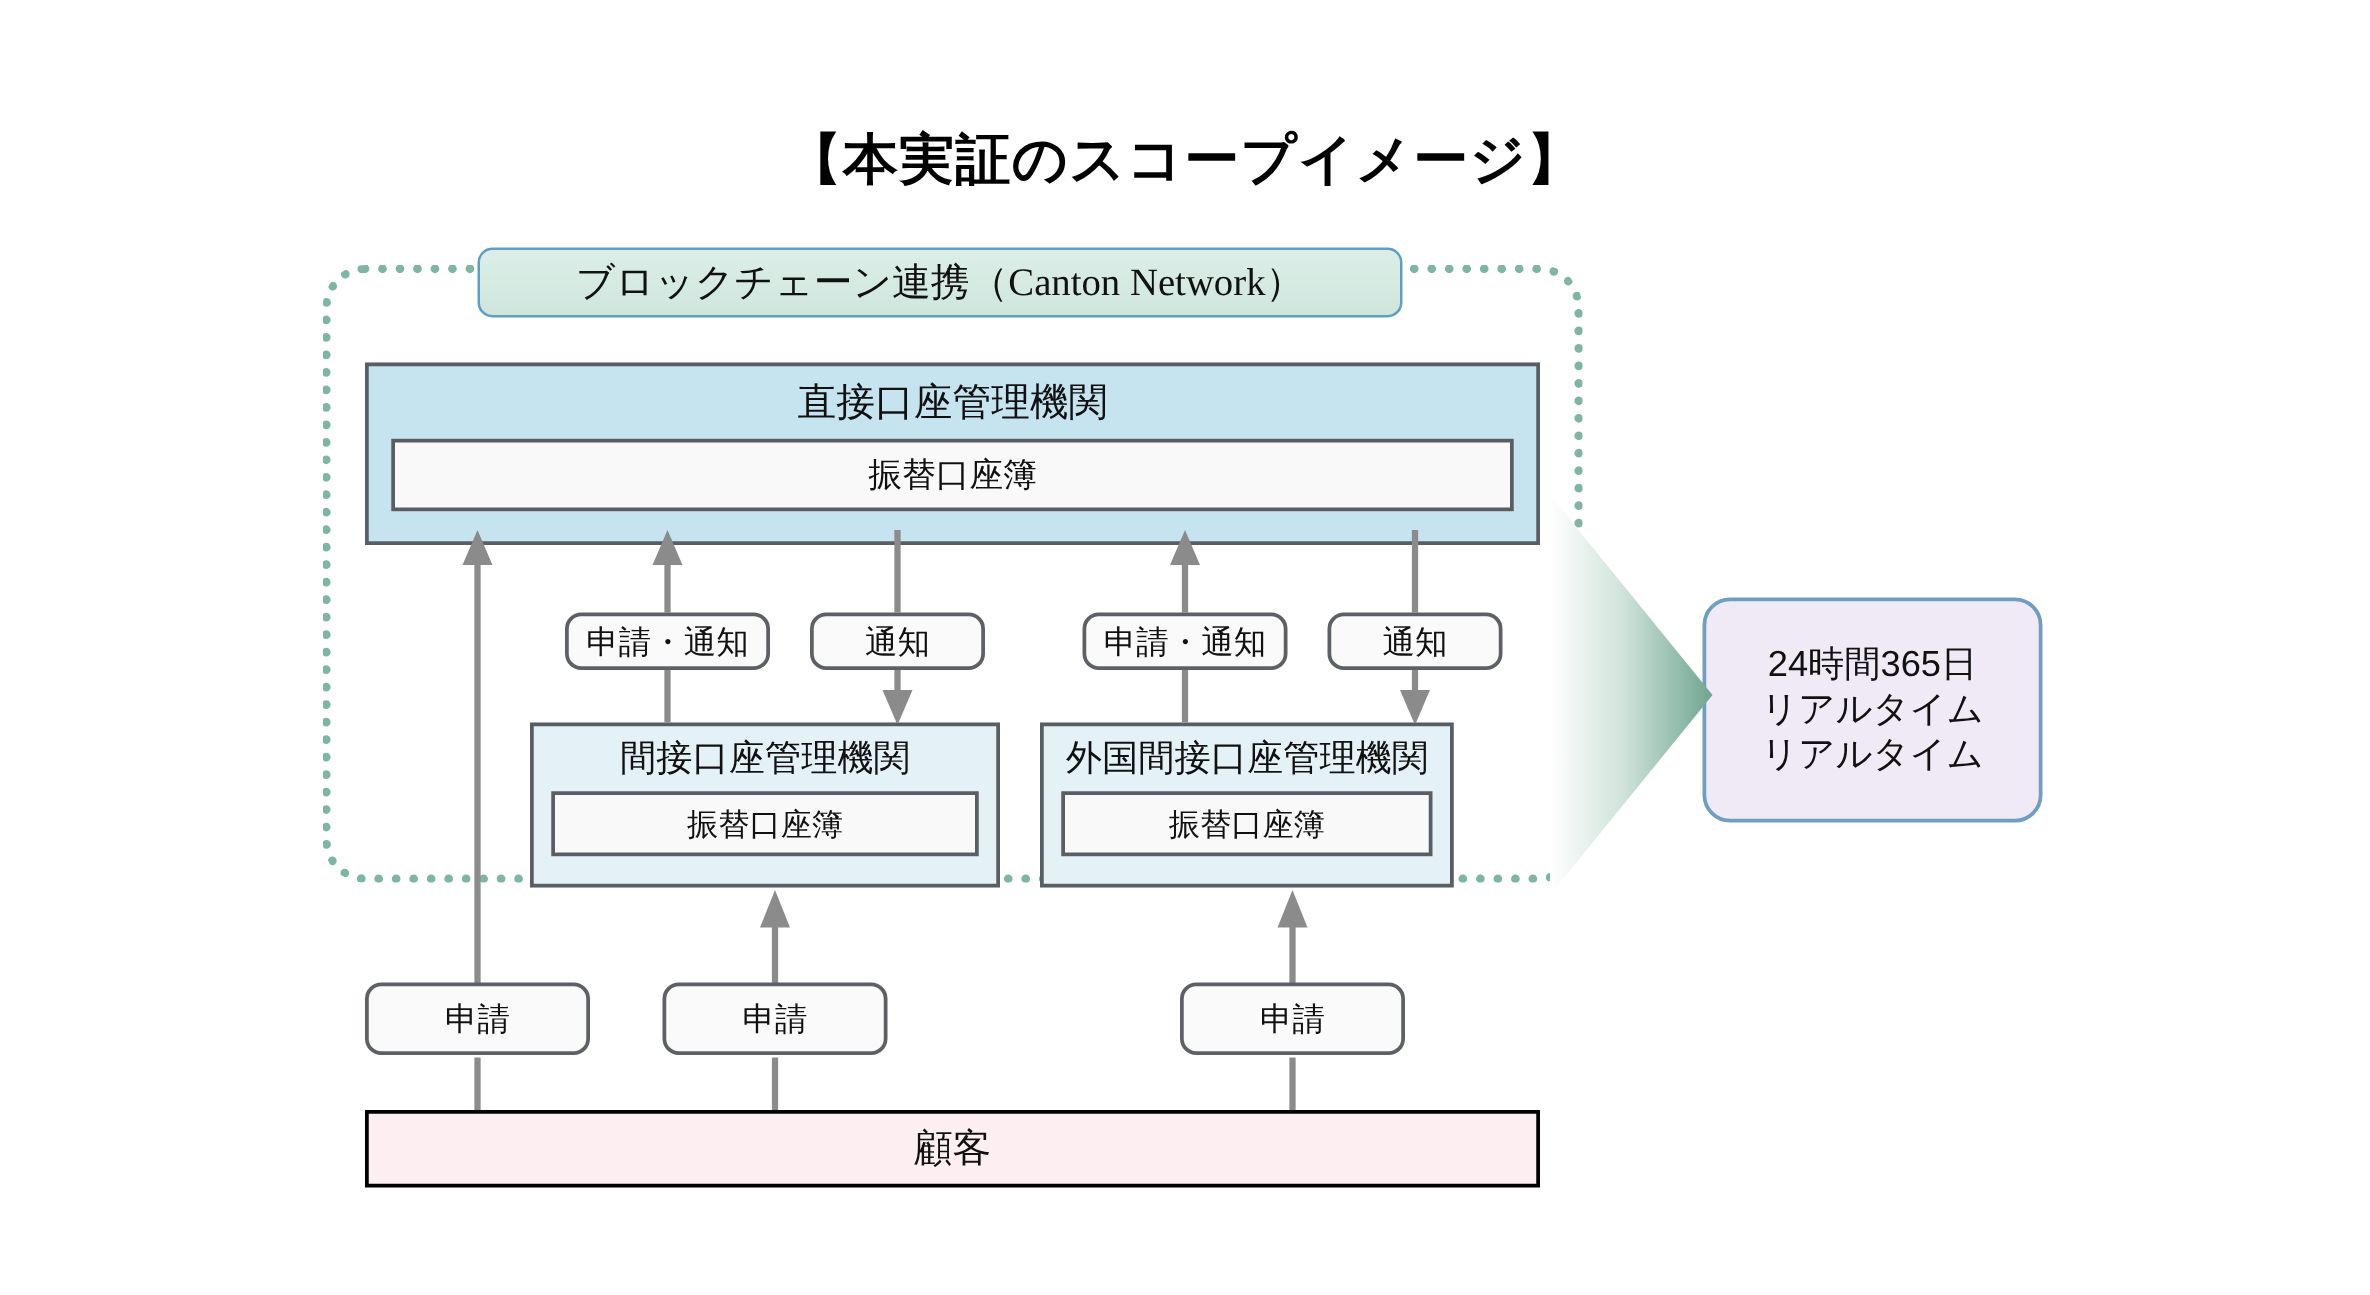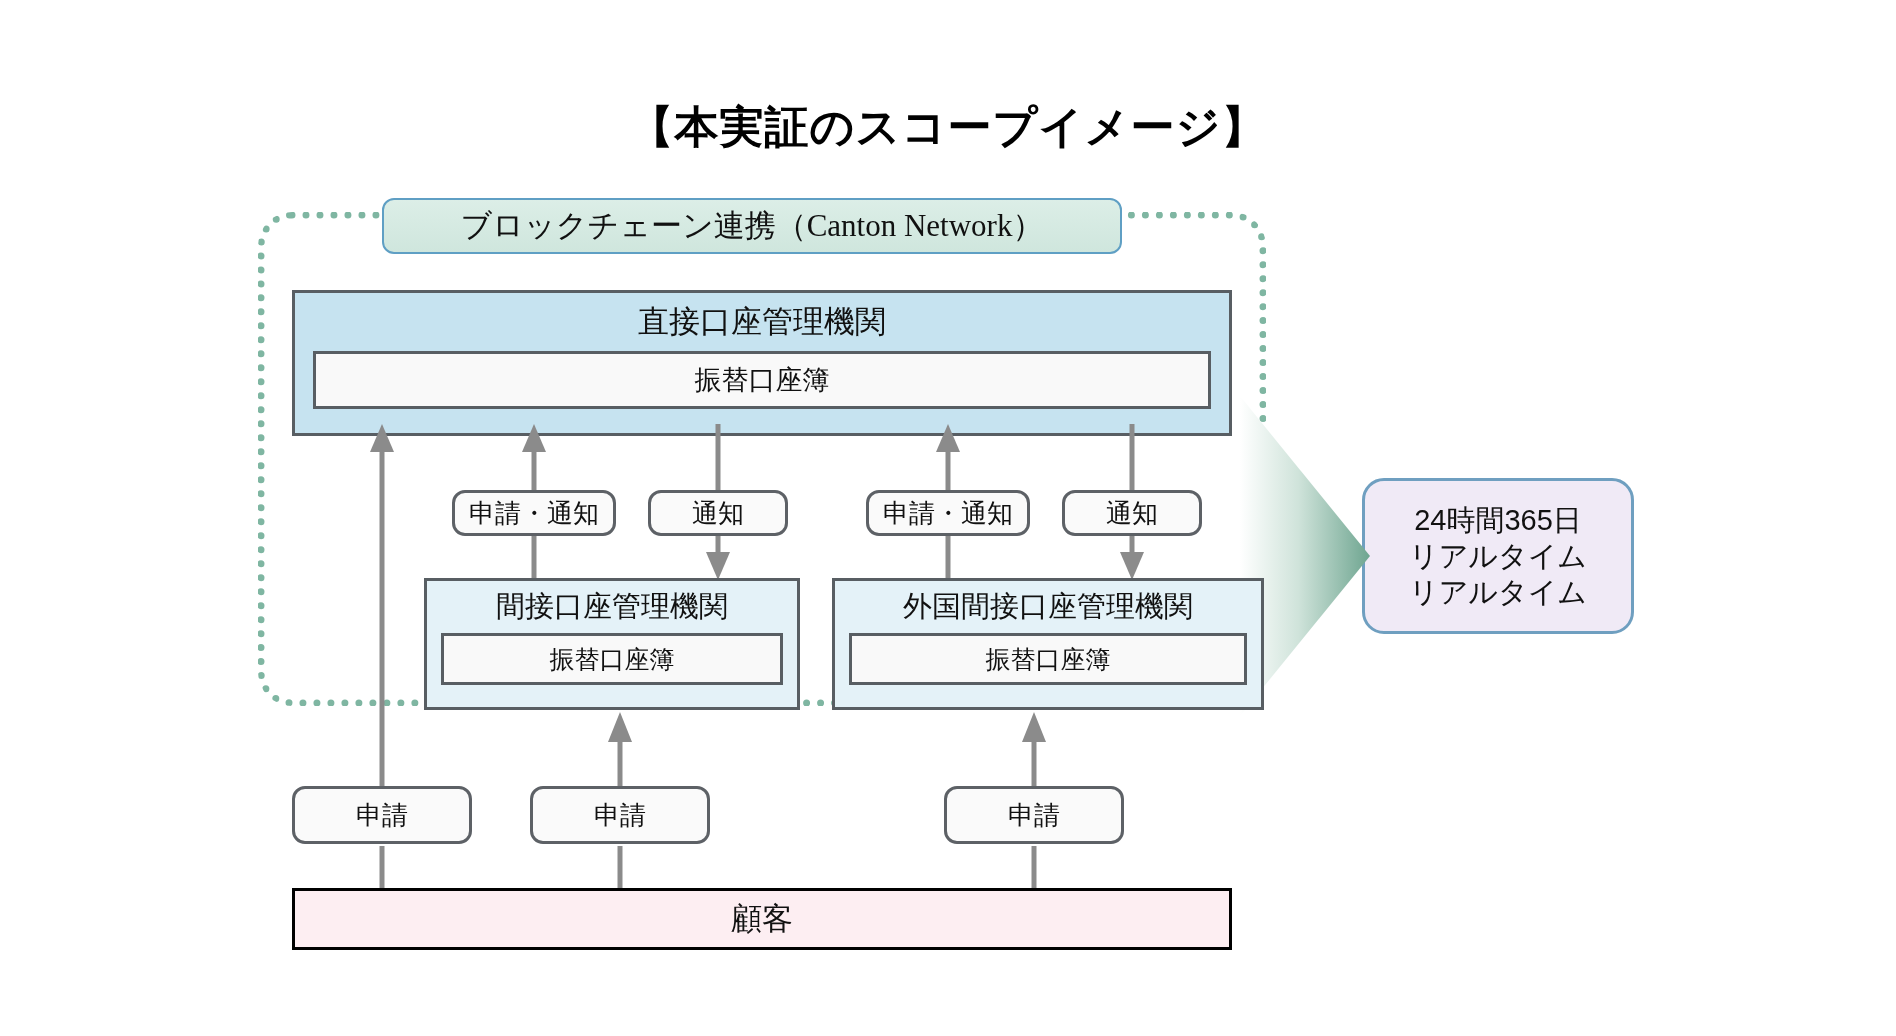--- a/index.html
+++ b/index.html
@@ -176,21 +176,21 @@
     white-space: nowrap;
     z-index: 6;
   }
 
   
   .outcome-box {
     position: absolute;
     left: 1362px;
     top: 478px;
     width: 272px;
-    height: 156px;
+    height: 180px;
     background: #f0eaf6;
     border: 3px solid #6f9fc0;
     border-radius: 22px;
     box-sizing: border-box;
     display: flex;
     flex-direction: column;
     align-items: center;
     justify-content: center;
     gap: 2px;
     font-size: 29px;
@@ -300,21 +300,21 @@
     <span>通知</span>
   </div>
 
   <div class="indirect-box" style="left:424px; width:376px;">
     <div class="indirect-title">間接口座管理機関</div>
     <div class="indirect-ledger">
       <span>振替口座簿</span>
     </div>
   </div>
 
-  <div class="indirect-box" style="left:832px; width:432px;">
+  <div class="indirect-box" style="left:832px; width:331px;">
     <div class="indirect-title">外国間接口座管理機関</div>
     <div class="indirect-ledger">
       <span>振替口座簿</span>
     </div>
   </div>
 
   <div class="pill" style="left:292px; top:786px; width:180px; height:58px;">
     <span>申請</span>
   </div>
   <div class="pill" style="left:530px; top:786px; width:180px; height:58px;">

